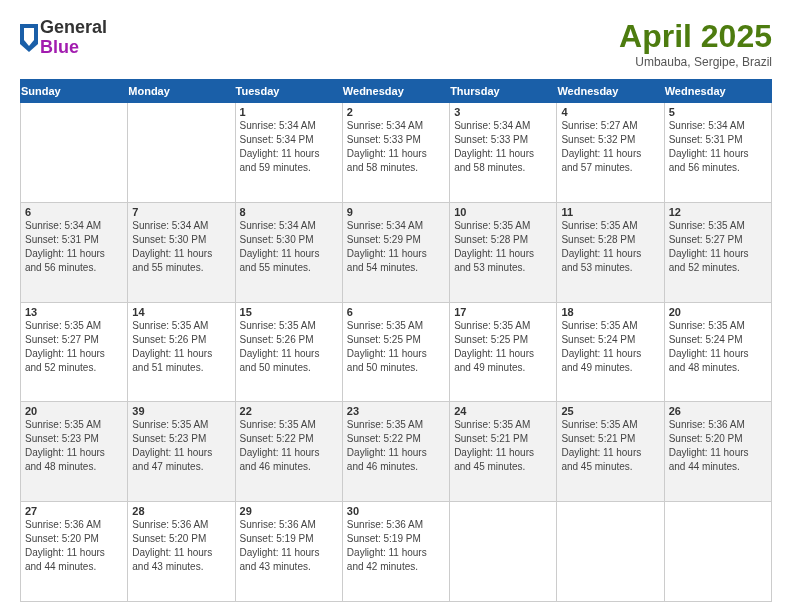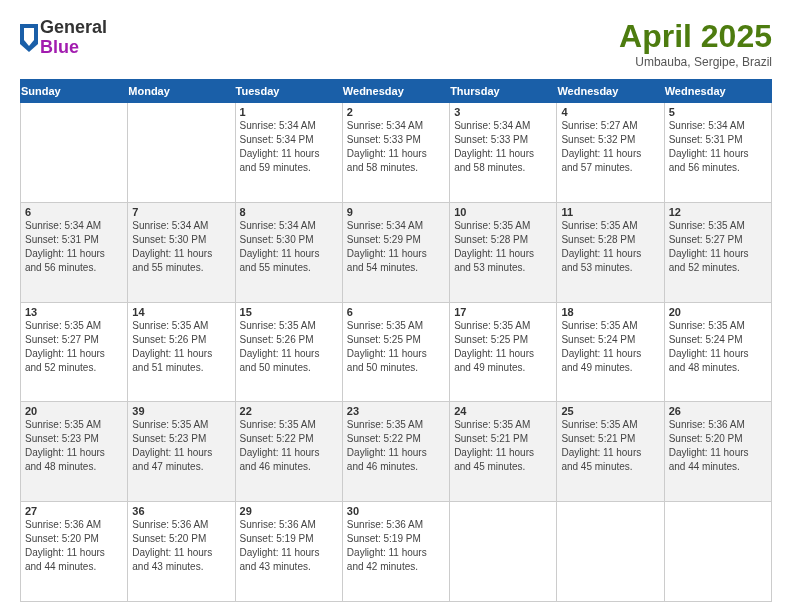--- a/index.html
+++ b/index.html
@@ -326,21 +326,21 @@
         </tr>
         <tr>
           <td class="row-white">
             <span class="day-num">27</span>
             <div class="day-info">Sunrise: 5:36 AM
 Sunset: 5:20 PM
 Daylight: 11 hours
 and 44 minutes.</div>
           </td>
           <td class="row-white">
-            <span class="day-num">36</span>
+            <span class="day-num">28</span>
             <div class="day-info">Sunrise: 5:36 AM
 Sunset: 5:20 PM
 Daylight: 11 hours
 and 43 minutes.</div>
           </td>
           <td class="row-white">
             <span class="day-num">29</span>
             <div class="day-info">Sunrise: 5:36 AM
 Sunset: 5:19 PM
 Daylight: 11 hours

